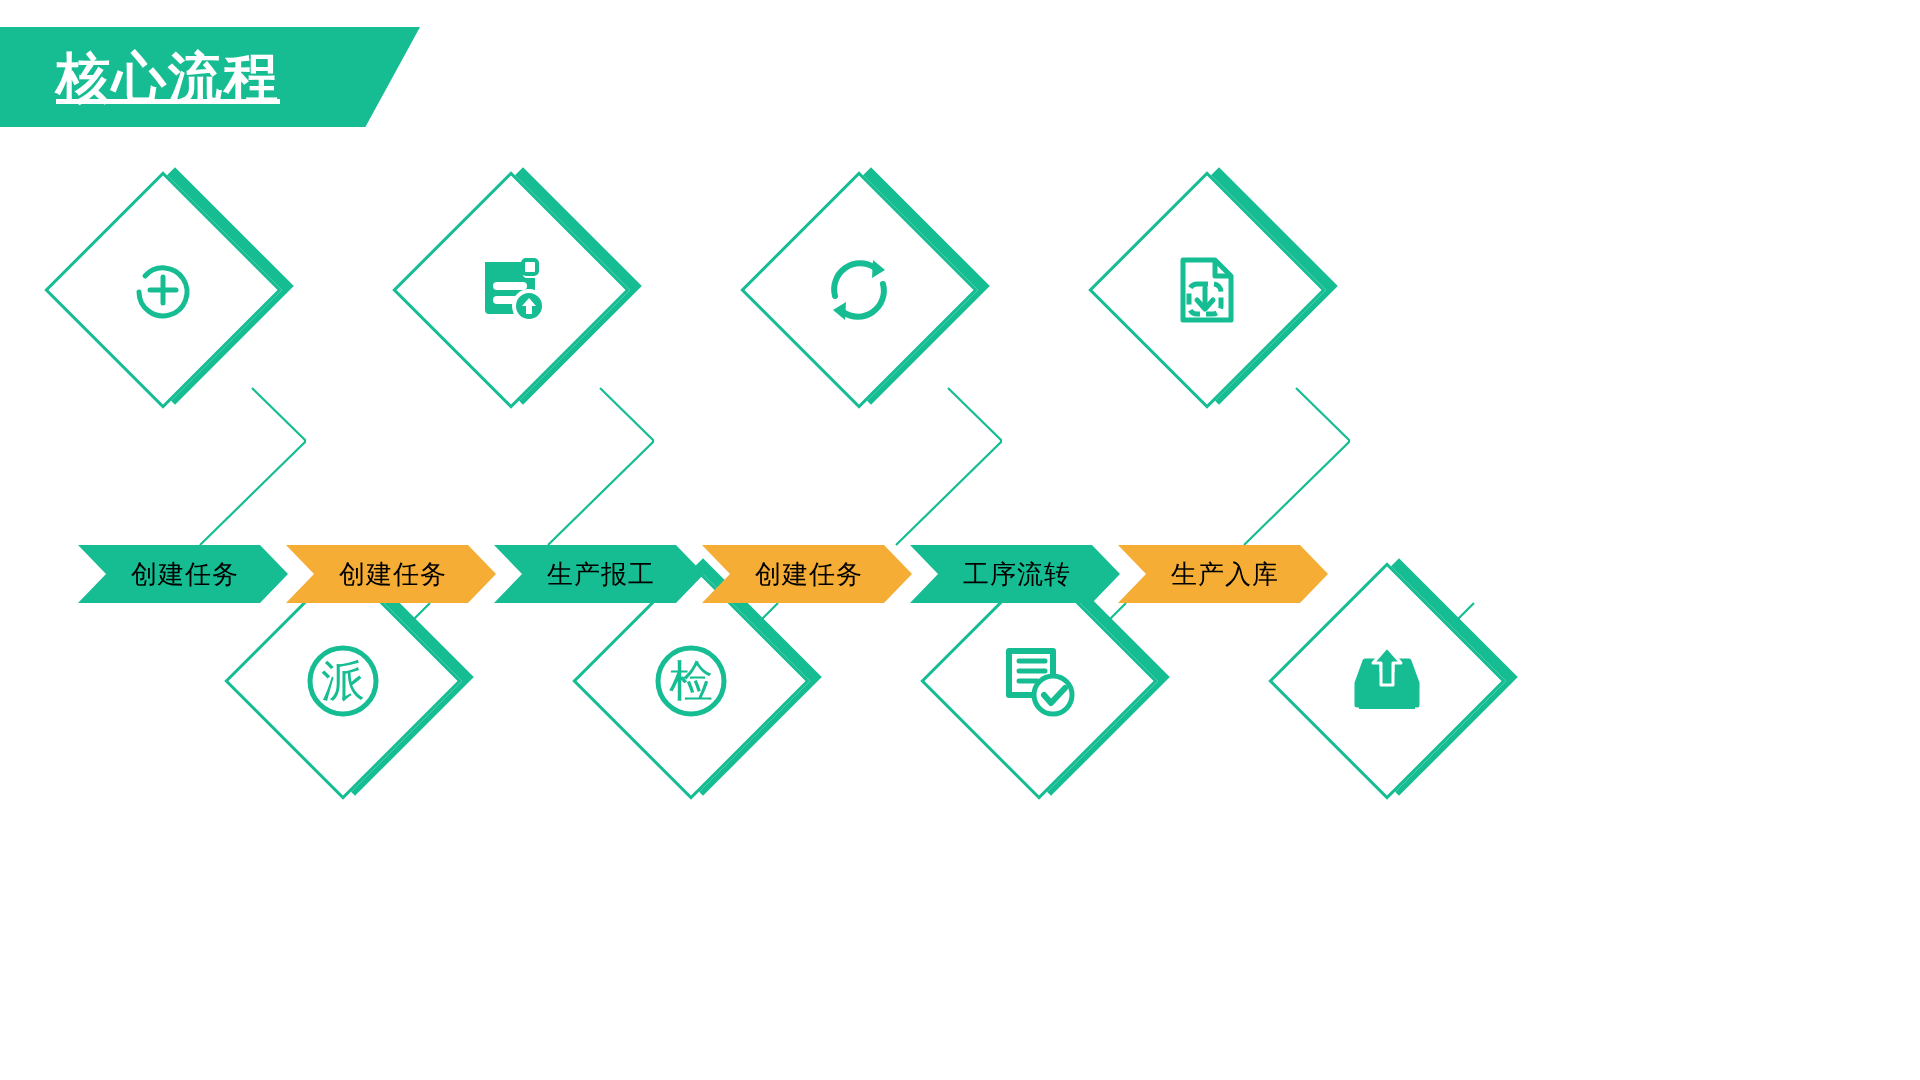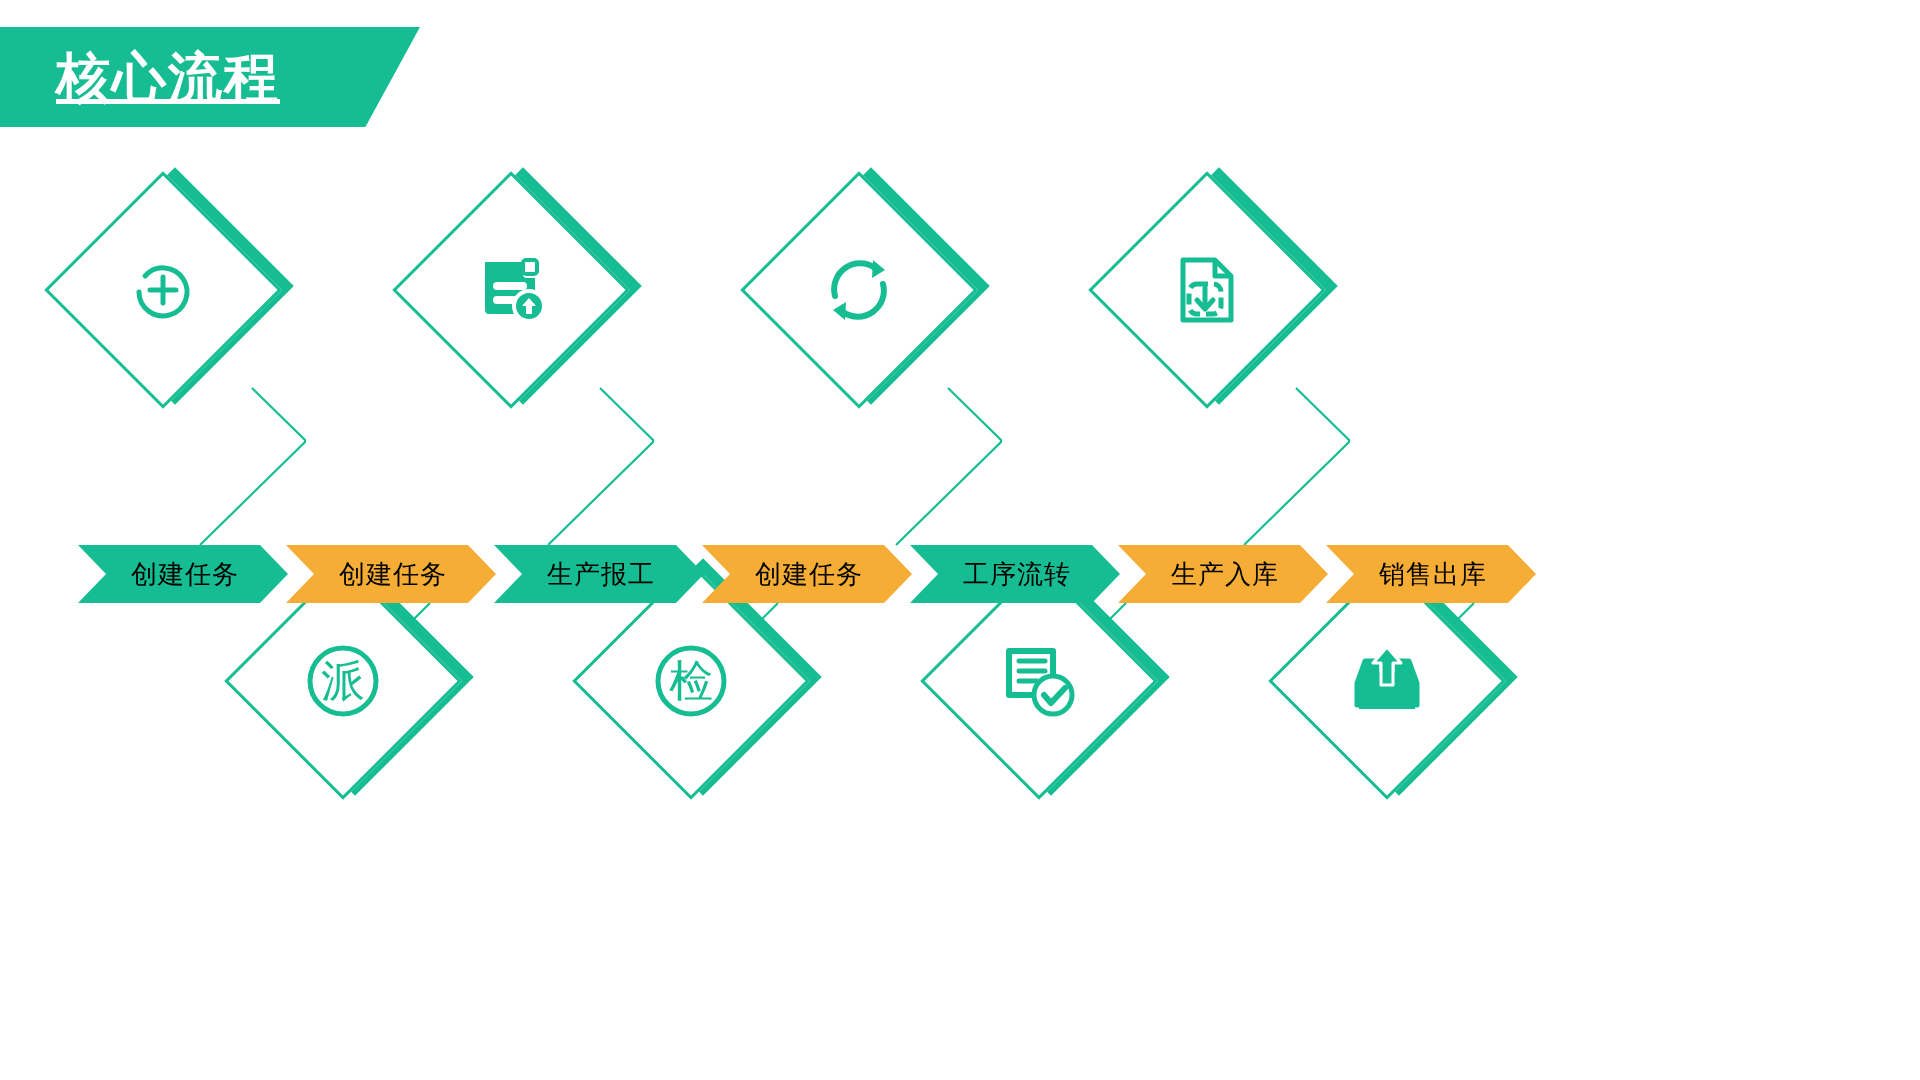--- a/index.html
+++ b/index.html
@@ -280,19 +280,16 @@
 
     <div class="chevron teal">
       <span class="chevron-label">工序流转</span>
     </div>
 
     <div class="chevron orange">
       <span class="chevron-label">生产入库</span>
     </div>
 
 
-    <div class="chevron orange">
-      <span class="chevron-label">销售出库</span>
-    </div>
 
   </div>
 
 </div>
 
 </body></html>

